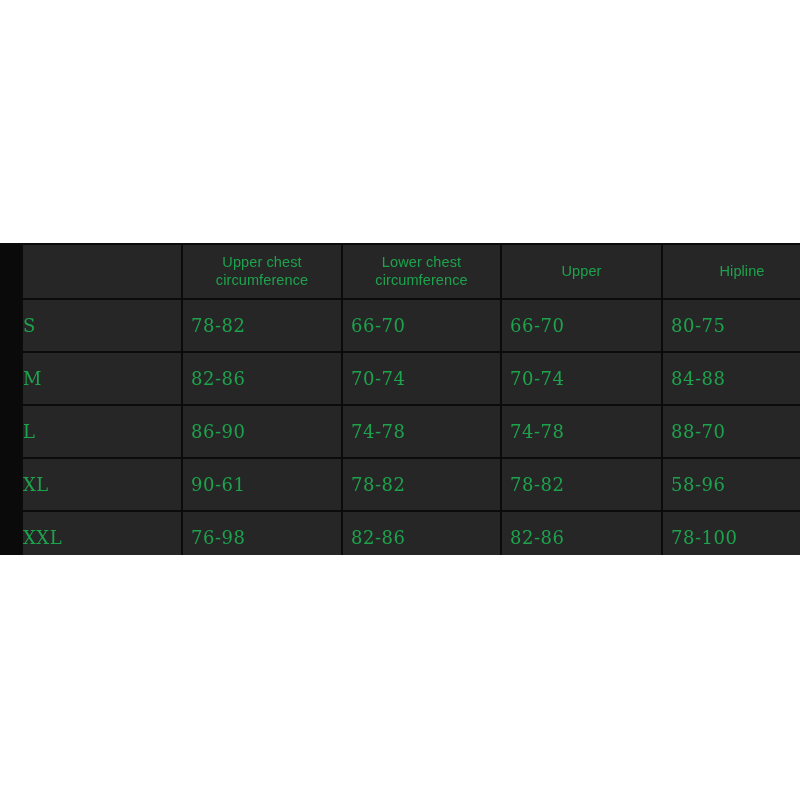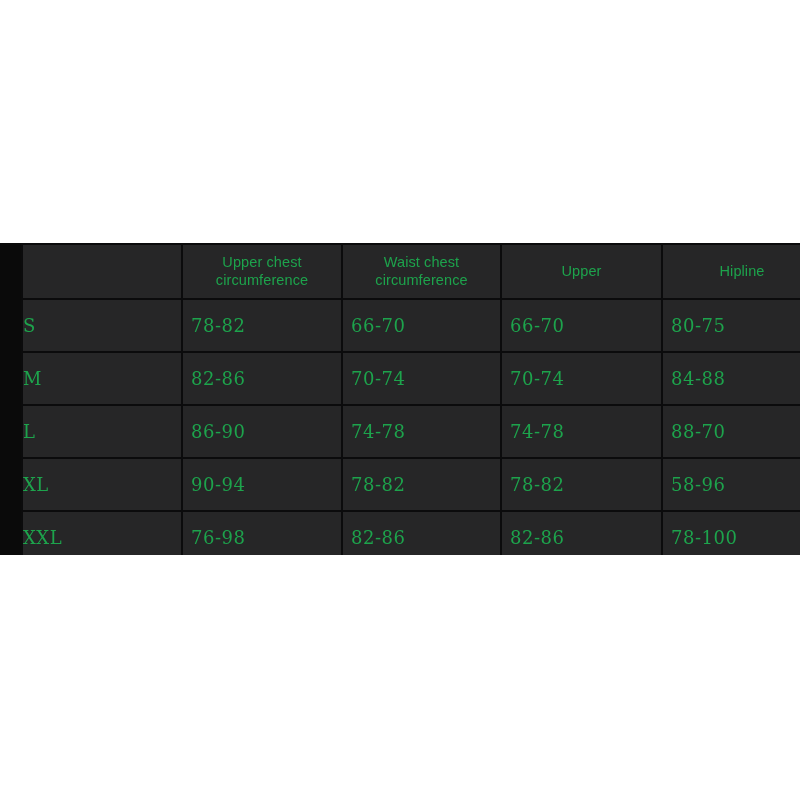--- a/index.html
+++ b/index.html
@@ -108,21 +108,21 @@
         <col class="c0">
           <col class="c1">
           <col class="c2">
           <col class="c3">
           <col class="c4">
       </colgroup>
       <thead>
         <tr>
           <th class="corner"></th>
           <th>Upper chest circumference</th>
-          <th>Waist chest circumference</th>
+          <th>Lower chest circumference</th>
           <th>Upper</th>
           <th>Hipline</th>
         </tr>
       </thead>
       <tbody>
 
         <tr>
           <th class="size-label" scope="row">S</th>
           <td class="measure">78-82</td>
           <td class="measure">66-70</td>
@@ -141,21 +141,21 @@
         <tr>
           <th class="size-label" scope="row">L</th>
           <td class="measure">86-90</td>
           <td class="measure">74-78</td>
           <td class="measure">74-78</td>
           <td class="measure">88-70</td>
         </tr>
 
         <tr>
           <th class="size-label" scope="row">XL</th>
-          <td class="measure">90-94</td>
+          <td class="measure">90-61</td>
           <td class="measure">78-82</td>
           <td class="measure">78-82</td>
           <td class="measure">58-96</td>
         </tr>
 
         <tr>
           <th class="size-label" scope="row">XXL</th>
           <td class="measure">76-98</td>
           <td class="measure">82-86</td>
           <td class="measure">82-86</td>

